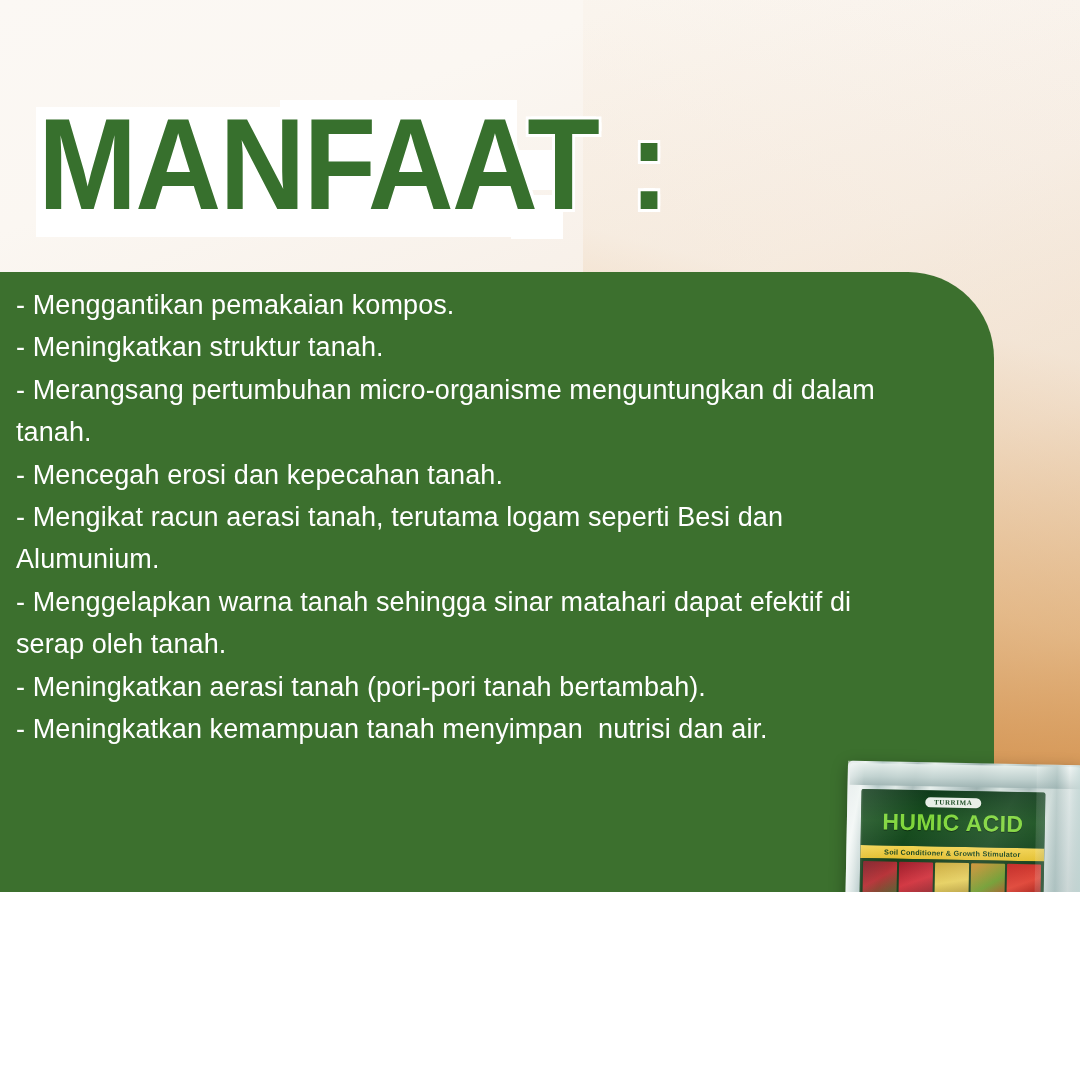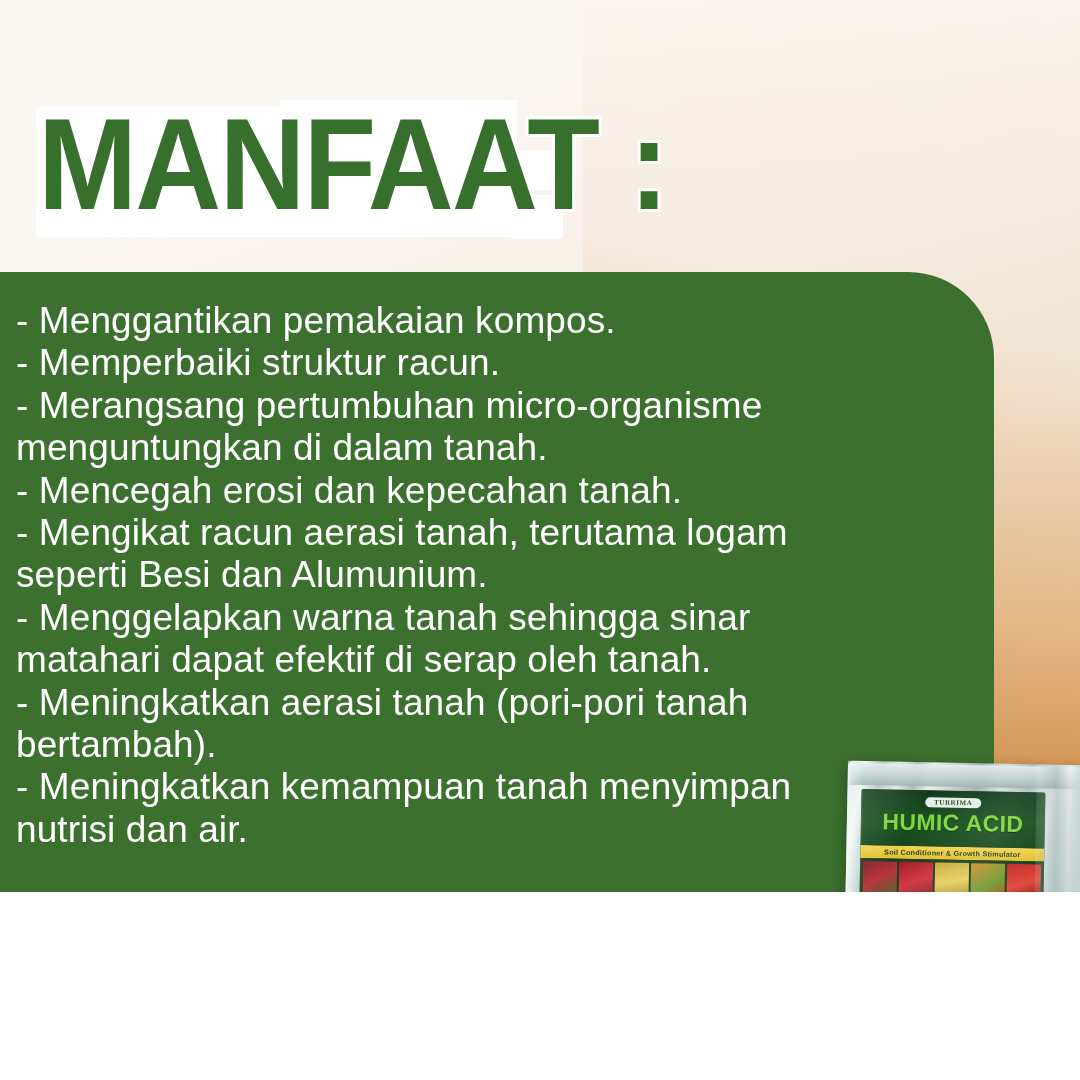--- a/index.html
+++ b/index.html
@@ -103,25 +103,24 @@
   }
 
   
   .benefit-list {
     position: absolute;
     left: 16px;
     top: 284px;
     width: 880px;
     color: #ffffff;
     font-family: "Liberation Sans", sans-serif;
-    font-size: 37px;
+    font-size: 27px;
     line-height: 42.4px;
     letter-spacing: 0.1px;
     font-weight: 400;
-    margin-top: 16px;
   }
   .benefit-line {
     white-space: pre-wrap;
   }
 
   
   .package {
     position: absolute;
     left: 845px;
     top: 763px;
@@ -348,21 +347,21 @@
   <div class="title-hl-c2"></div>
 
   <div class="title-wrap title-layer">
     <div class="title-text">MANFAAT :</div>
   </div>
 
   <div class="green-panel"></div>
 
   <div class="benefit-list">
     <div class="benefit-line">- Menggantikan pemakaian kompos.</div>
-    <div class="benefit-line">- Memperbaiki struktur racun.</div>
+    <div class="benefit-line">- Meningkatkan struktur tanah.</div>
     <div class="benefit-line">- Merangsang pertumbuhan micro-organisme menguntungkan di dalam tanah.</div>
     <div class="benefit-line">- Mencegah erosi dan kepecahan tanah.</div>
     <div class="benefit-line">- Mengikat racun aerasi tanah, terutama logam seperti Besi dan Alumunium.</div>
     <div class="benefit-line">- Menggelapkan warna tanah sehingga sinar matahari dapat efektif di serap oleh tanah.</div>
     <div class="benefit-line">- Meningkatkan aerasi tanah (pori-pori tanah bertambah).</div>
     <div class="benefit-line">- Meningkatkan kemampuan tanah menyimpan  nutrisi dan air.</div>
   </div>
 
   <div class="package">
     <div class="pkg-foil"></div>

